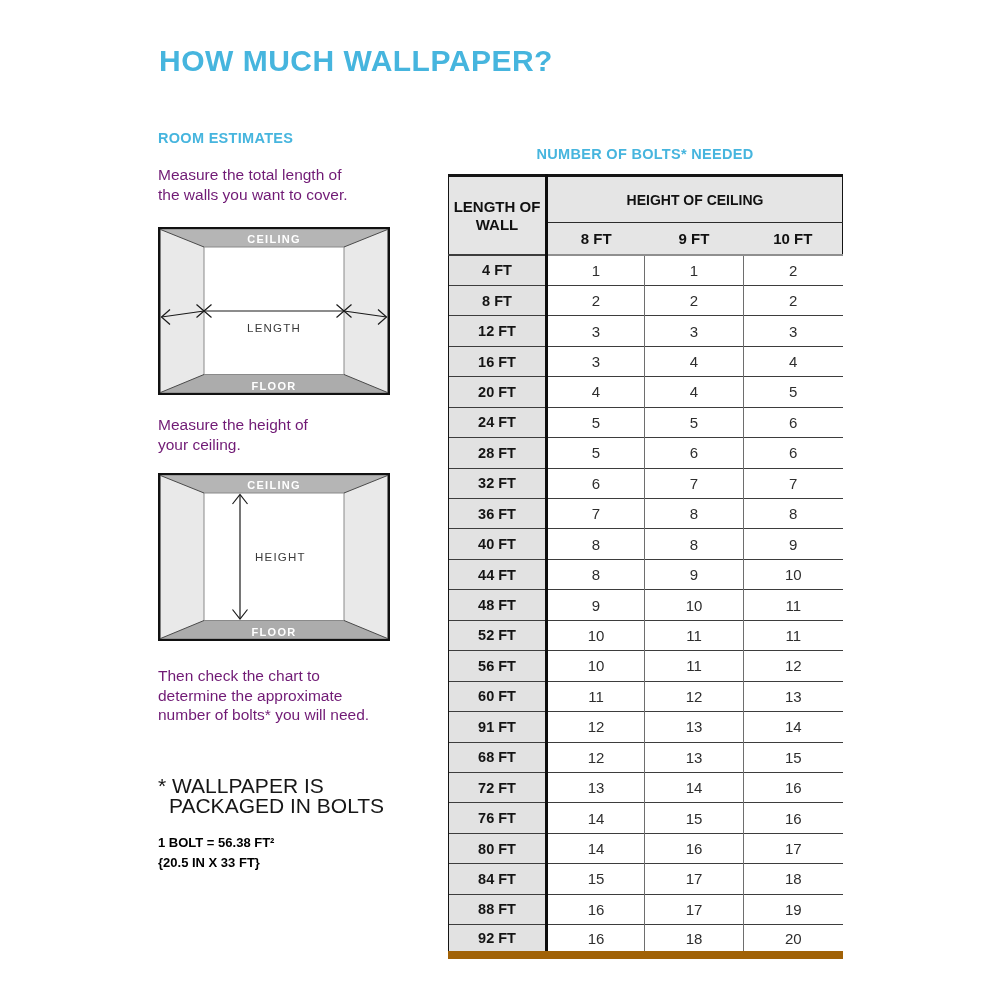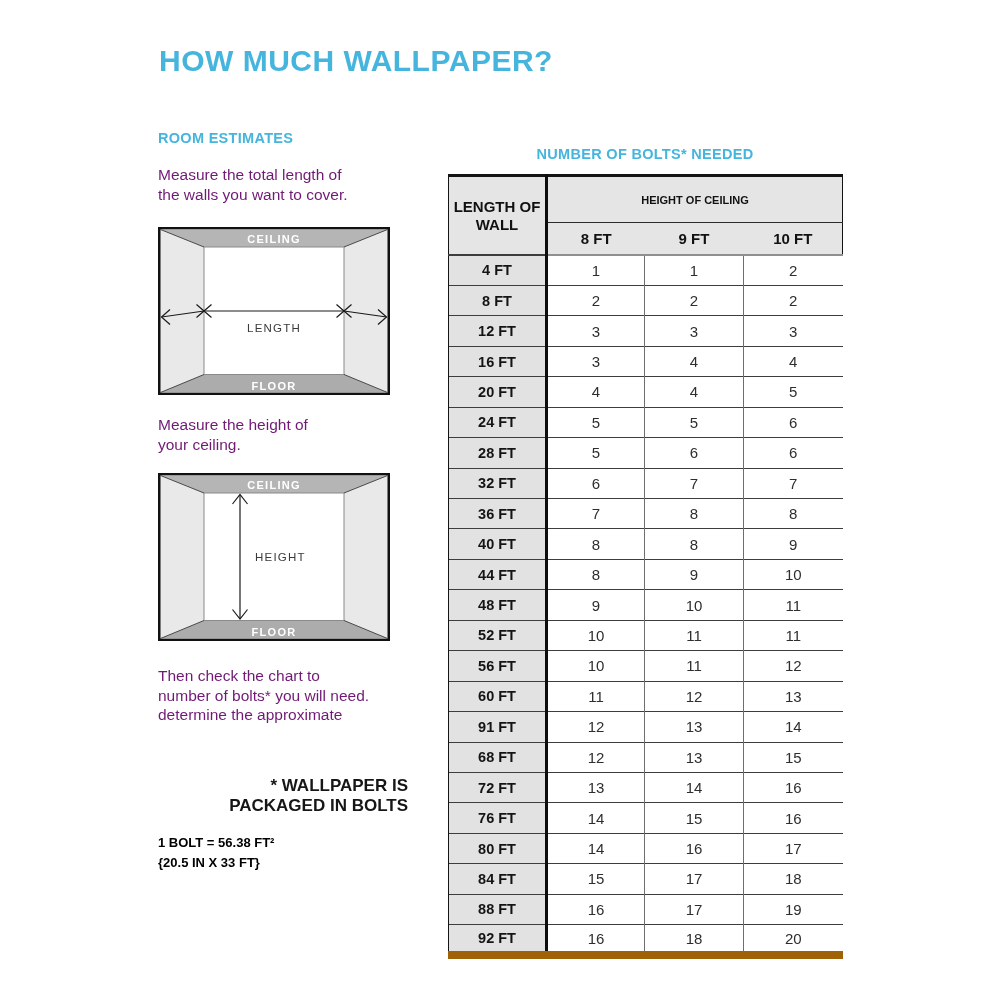--- a/index.html
+++ b/index.html
@@ -15,21 +15,21 @@
     font-size:14.5px; font-weight:bold; letter-spacing:0.3px; color:#46b5de;
   }
   
   .left-col { position:absolute; left:158px; top:130px; width:250px; }
   .para { font-size:15.5px; line-height:19.5px; color:#701a75; }
   .p1 { margin-top:19px; }
   .diagram { display:block; margin-top:23px; }
   .p2 { margin-top:20px; }
   .diagram2 { display:block; margin-top:19px; }
   .p3 { margin-top:25px; }
-  .note { margin-top:51px; font-size:17px; font-weight:bold; line-height:20px; color:#161616;text-align:right; }
+  .note { margin-top:51px; font-size:21px; font-weight:normal; line-height:20px; color:#161616; }
   .note .indent { padding-left:11px; }
   .boltdef { margin-top:17px; font-size:13px; font-weight:bold; line-height:20px; color:#000000; }
   
   .band-label { fill:#ffffff; font-size:11px; font-weight:600; letter-spacing:1.3px; text-anchor:middle;
                 font-family:"Liberation Sans", sans-serif; }
   .measure-label { fill:#3a3a3a; font-size:11.5px; letter-spacing:1.2px; text-anchor:middle;
                    font-family:"Liberation Sans", sans-serif; }
   .measure-label.start { text-anchor:start; }
   
   .right-col { position:absolute; left:448px; top:146px; width:394px; }
@@ -37,21 +37,21 @@
   table.bolts { border-collapse:collapse; table-layout:fixed; width:394px; margin-top:12px; }
   col.c1 { width:98px; } col.c2 { width:98px; } col.c3 { width:99px; } col.c4 { width:99px; }
   table.bolts th, table.bolts td { text-align:center; vertical-align:middle; padding:0; }
   thead th { background:#e5e5e5; color:#111; }
   th.corner {
     font-size:15px; line-height:18px;
     border-top:3px solid #141414; border-left:1.5px solid #141414;
     border-right:3.5px solid #0d0d0d; border-bottom:2px solid #3d3d3d;
   }
   th.group {
-    font-size:11px; height:45px;
+    font-size:14px; height:45px;
     border-top:3px solid #141414; border-right:1.5px solid #141414;
     border-bottom:1.5px solid #2b2b2b;
   }
   th.sub { font-size:15px; height:31px; border-bottom:2.5px solid #8f8f8f; }
   th.sub.last { border-right:1.5px solid #141414; }
   tbody tr { height:30.45px; }
   tbody th {
     background:#e2e2e2; font-size:14.5px; font-weight:bold; color:#141414;
     border-left:1.5px solid #141414; border-right:3.5px solid #0d0d0d;
     border-top:1.2px solid #3d3d3d;
@@ -111,22 +111,22 @@
         <path d="M74.5,31 L82,21.5 L89.5,31"></path>
         <path d="M74.5,136.5 L82,146 L89.5,136.5"></path>
       </g>
       <text class="band-label" x="116" y="15.5">CEILING</text>
       <text class="band-label" x="116" y="162.5">FLOOR</text>
       <text class="measure-label start" x="97" y="88">HEIGHT</text>
     </svg>
 
     <div class="para p3">
       <div>Then check the chart to</div>
+      <div>determine the approximate</div>
       <div>number of bolts* you will need.</div>
-      <div>determine the approximate</div>
     </div>
 
     <div class="note">
       <div>* WALLPAPER IS</div>
       <div class="indent">PACKAGED IN BOLTS</div>
     </div>
 
     <div class="boltdef">
       <div>1 BOLT = 56.38 FT²</div>
       <div>{20.5 IN X 33 FT}</div>

